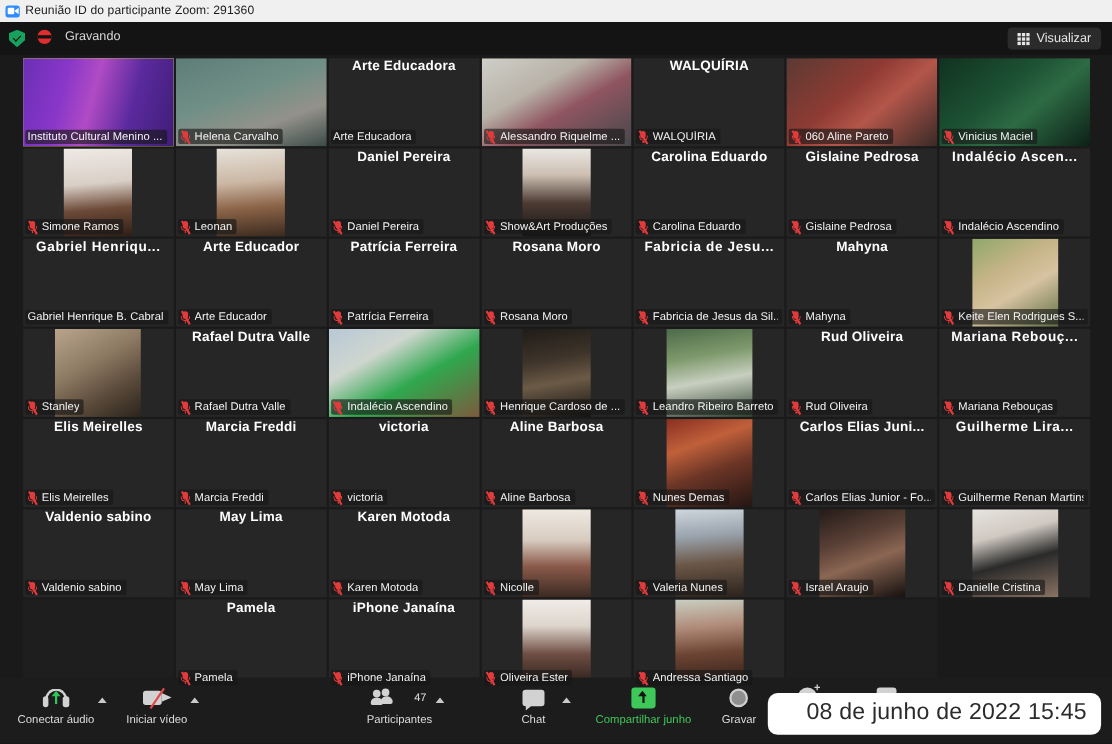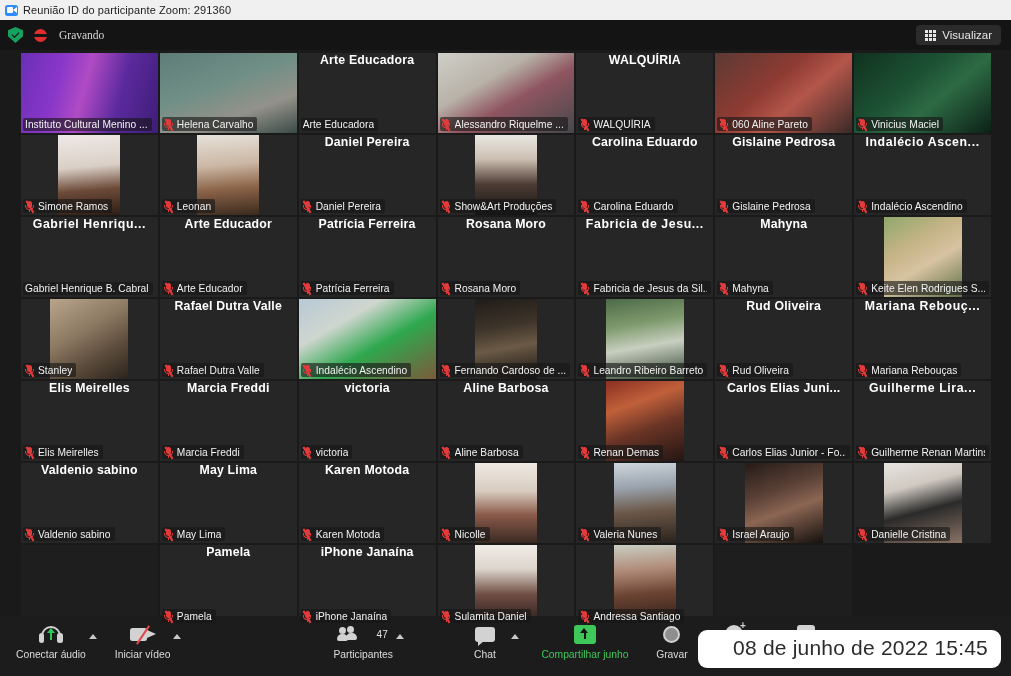--- a/index.html
+++ b/index.html
@@ -54,21 +54,21 @@
   }
 
   
   #statusbar {
     height: 30px;
     background: #141414;
     display: flex;
     align-items: center;
     padding: 0 10px 0 8px;
   }
-  .status-left { display: flex; align-items: center; gap: 11px; font-family: Liberation Serif, serif; }
+  .status-left { display: flex; gap: 11px; }
   .shield {
     width: 15px; height: 16px;
     background: #17a05e;
     flex: none;
     clip-path: polygon(50% 0%, 100% 20%, 100% 58%, 50% 100%, 0% 58%, 0% 20%);
     position: relative;
   }
   .shield::after {
     content: "";
     position: absolute;
@@ -776,21 +776,21 @@
       </div>
       <div class="tile">
         <div class="vid portrait" style="background: linear-gradient(170deg, rgb(32, 28, 24) 0%, rgb(62, 52, 42) 35%, rgb(107, 90, 70) 60%, rgb(20, 18, 16) 100%);"></div>
         <div class="chip">
           <span class="mic">
             <span class="body"></span>
             <span class="arc"></span>
             <span class="stem"></span>
             <span class="slash"></span>
           </span>
-          <span class="nm">Fernando Cardoso de ...</span>
+          <span class="nm">Henrique Cardoso de ...</span>
         </div>
       </div>
       <div class="tile">
         <div class="vid portrait-w" style="background: linear-gradient(170deg, rgb(76, 106, 74) 0%, rgb(126, 154, 108) 32%, rgb(200, 207, 192) 58%, rgb(46, 66, 48) 100%);"></div>
         <div class="chip">
           <span class="mic">
             <span class="body"></span>
             <span class="arc"></span>
             <span class="stem"></span>
             <span class="slash"></span>
@@ -872,21 +872,21 @@
       </div>
       <div class="tile">
         <div class="vid portrait-w" style="background: linear-gradient(160deg, rgb(138, 47, 34) 0%, rgb(192, 96, 58) 30%, rgb(107, 53, 38) 58%, rgb(36, 21, 19) 100%);"></div>
         <div class="chip">
           <span class="mic">
             <span class="body"></span>
             <span class="arc"></span>
             <span class="stem"></span>
             <span class="slash"></span>
           </span>
-          <span class="nm">Renan Demas</span>
+          <span class="nm">Nunes Demas</span>
         </div>
       </div>
       <div class="tile">
         <div class="bigname">Carlos Elias Juni...</div>
         <div class="chip">
           <span class="mic">
             <span class="body"></span>
             <span class="arc"></span>
             <span class="stem"></span>
             <span class="slash"></span>
@@ -1017,21 +1017,21 @@
       </div>
       <div class="tile">
         <div class="vid portrait" style="background: linear-gradient(rgb(240, 236, 231) 0%, rgb(221, 213, 204) 30%, rgb(111, 78, 68) 62%, rgb(36, 26, 22) 100%);"></div>
         <div class="chip">
           <span class="mic">
             <span class="body"></span>
             <span class="arc"></span>
             <span class="stem"></span>
             <span class="slash"></span>
           </span>
-          <span class="nm">Sulamita Daniel</span>
+          <span class="nm">Oliveira Ester</span>
         </div>
       </div>
       <div class="tile">
         <div class="vid portrait" style="background: linear-gradient(175deg, rgb(201, 207, 194) 0%, rgb(176, 138, 120) 32%, rgb(108, 68, 51) 60%, rgb(42, 28, 21) 100%);"></div>
         <div class="chip">
           <span class="mic">
             <span class="body"></span>
             <span class="arc"></span>
             <span class="stem"></span>
             <span class="slash"></span>

